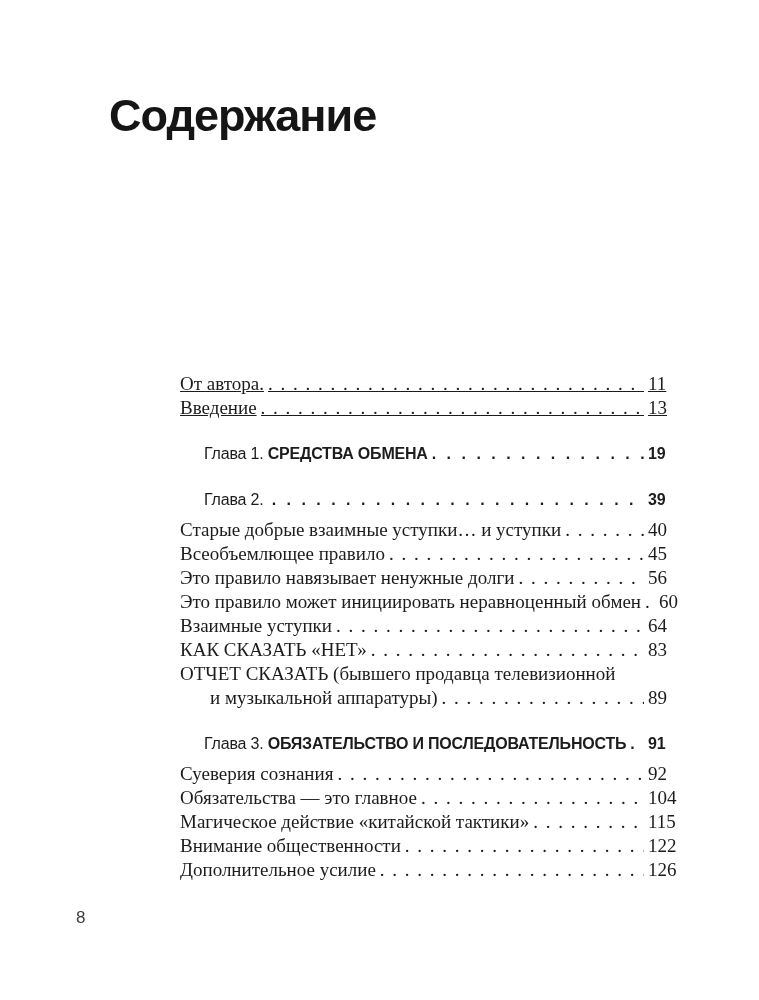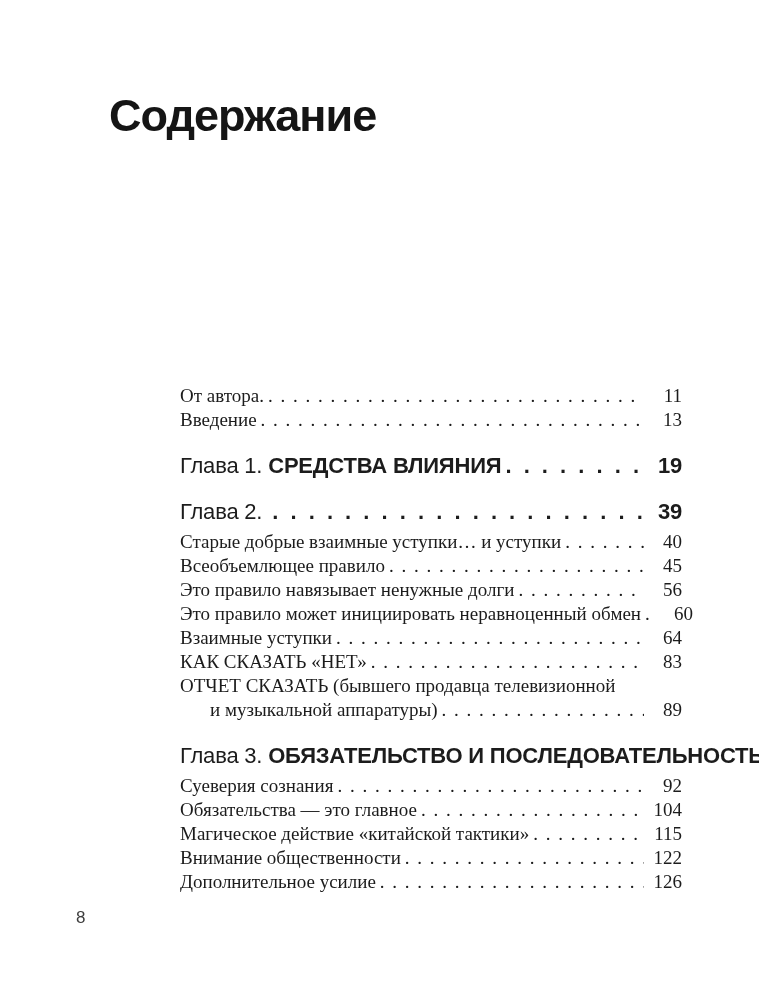--- a/index.html
+++ b/index.html
@@ -23,35 +23,36 @@
     letter-spacing: -1px;
     color: #151515;
   }
   .toc {
     position: absolute;
     left: 180px;
     top: 372px;
     width: 502px;
   }
   .toc-group { margin-top: 22px; }
-  .toc-group:first-child { margin-top: 12px; }
+  .toc-group:first-child { margin-top: 0; text-decoration: underline; }
   .toc-row {
     display: flex;
     align-items: baseline;
     min-height: 24px;
     line-height: 24px;
     font-family: "Liberation Serif", serif;
     font-size: 19px;
     color: #1c1c1c;
   }
   .toc-row.chapter {
     font-family: "Liberation Sans", sans-serif;
-    font-size: 22px;
+    font-size: 16px;
     letter-spacing: -0.2px;
     margin-bottom: 6px;
+    margin-left: 24px;
   }
   .toc-row.chapter .chapter-prefix { font-weight: 400; white-space: pre; }
   .toc-row.chapter .entry-text { font-weight: 700; }
   .toc-row .entry-text { white-space: nowrap; }
   .toc-row.indent2 { padding-left: 30px; }
   .leader {
     flex: 1 1 auto;
     overflow: hidden;
     white-space: nowrap;
     margin: 0 4px;
@@ -61,21 +62,21 @@
     content: ". . . . . . . . . . . . . . . . . . . . . . . . . . . . . . . . . . . . . . . . . . . . . . . . . . . . . . . . . . . . . . . . . . . .";
     letter-spacing: 1.5px;
   }
   .toc-row.chapter .leader::after {
     font-weight: 700;
     letter-spacing: 3px;
   }
   .page-num-col {
     flex: 0 0 auto;
     min-width: 34px;
-    text-align: right;
+    text-align: left;
     white-space: nowrap;
   }
   .toc-row.chapter .page-num-col { font-weight: 700; }
   .folio {
     position: absolute;
     left: 76px;
     top: 908px;
     font-family: "Liberation Sans", sans-serif;
     font-size: 17px;
     color: #3d3d3d;
@@ -95,21 +96,21 @@
         </div>
         <div class="toc-row">
           <span class="entry-text">Введение</span>
           <span class="leader"></span>
           <span class="page-num-col">13</span>
         </div>
       </div>
       <div class="toc-group">
         <div class="toc-row chapter">
           <span class="chapter-prefix">Глава 1. </span>
-          <span class="entry-text">СРЕДСТВА ВЛИЯНИЯ</span>
+          <span class="entry-text">СРЕДСТВА ОБМЕНА</span>
           <span class="leader"></span>
           <span class="page-num-col">19</span>
         </div>
       </div>
       <div class="toc-group">
         <div class="toc-row chapter">
           <span class="chapter-prefix">Глава 2. </span>
           <span class="leader"></span>
           <span class="page-num-col">39</span>
         </div>

